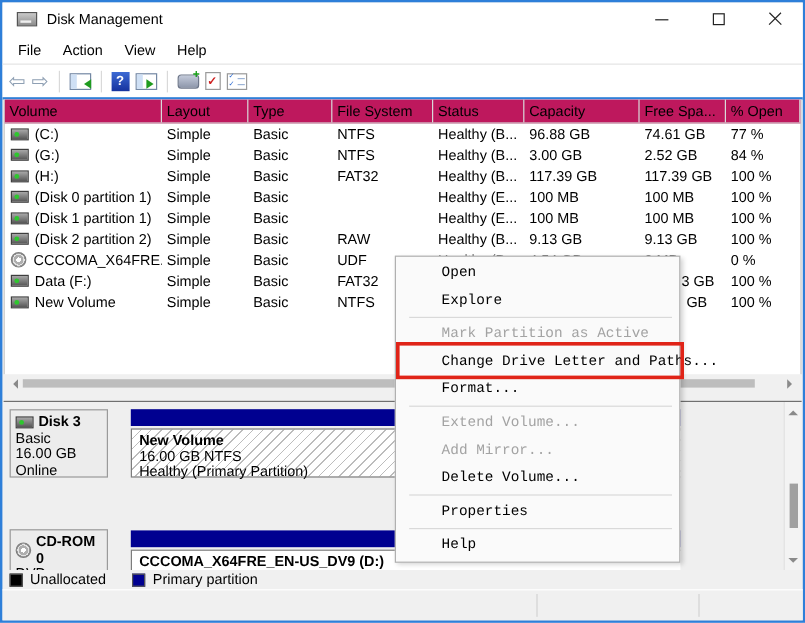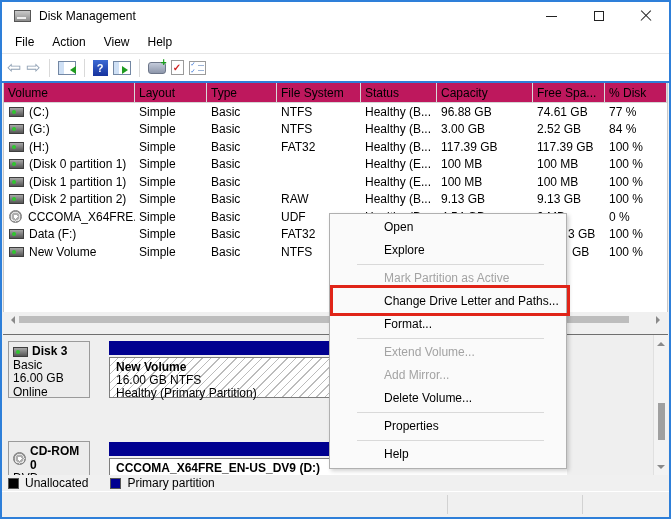--- a/index.html
+++ b/index.html
@@ -107,21 +107,21 @@
             display:flex; align-items:center; }
   .swatch { width:11px; height:11px; border:1px solid #555; margin-right:6px; }
   .sw-black { background:#000; margin-left:5px; }
   .sw-navy  { background:#000090; margin-left:22px; }
   .strip { position:absolute; left:0; top:489px; width:667px; height:26px; background:#f0f0f0;
            border-top:1px solid #fff; }
   .strip .div { position:absolute; top:3px; bottom:3px; width:1px; background:#d2d2d2; }
 
   
   .ctxmenu { position:absolute; left:327px; top:211px; width:238px; background:#fafafa;
-             border:1px solid #b0b0b0; padding:2px 16px; box-shadow:2px 2px 4px rgba(0,0,0,.18); z-index:5; }
+             border:1px solid #b0b0b0; padding:2px 0; box-shadow:2px 2px 4px rgba(0,0,0,.18); z-index:5;font-family:Liberation Mono, monospace; }
   .mi { height:23px; line-height:23px; padding-left:38px; white-space:nowrap; }
   .mi.disabled { color:#a3a3a3; }
   .msep { border-top:1px solid #d9d9d9; margin:2px 6px 2px 11px; }
   .redbox { position:absolute; left:328px; top:283px; width:240px; height:31px;
             border:3px solid #e02418; z-index:6; }
 </style>
 </head>
 <body>
 
 <div class="win">
@@ -167,21 +167,21 @@
 
   <div class="listpane">
     <div class="lhead">
       <div class="th c0">Volume</div>
       <div class="th c1">Layout</div>
       <div class="th c2">Type</div>
       <div class="th c3">File System</div>
       <div class="th c4">Status</div>
       <div class="th c5">Capacity</div>
       <div class="th c6">Free Spa...</div>
-      <div class="th c7">% Disk</div>
+      <div class="th c7">% Open</div>
     </div>
 
     <div class="tr">
       <div class="td c0">
           <span class="vico"></span>
           <span>(C:)</span>
         </div>
       <div class="td c1">Simple</div>
       <div class="td c2">Basic</div>
       <div class="td c3">NTFS</div>

